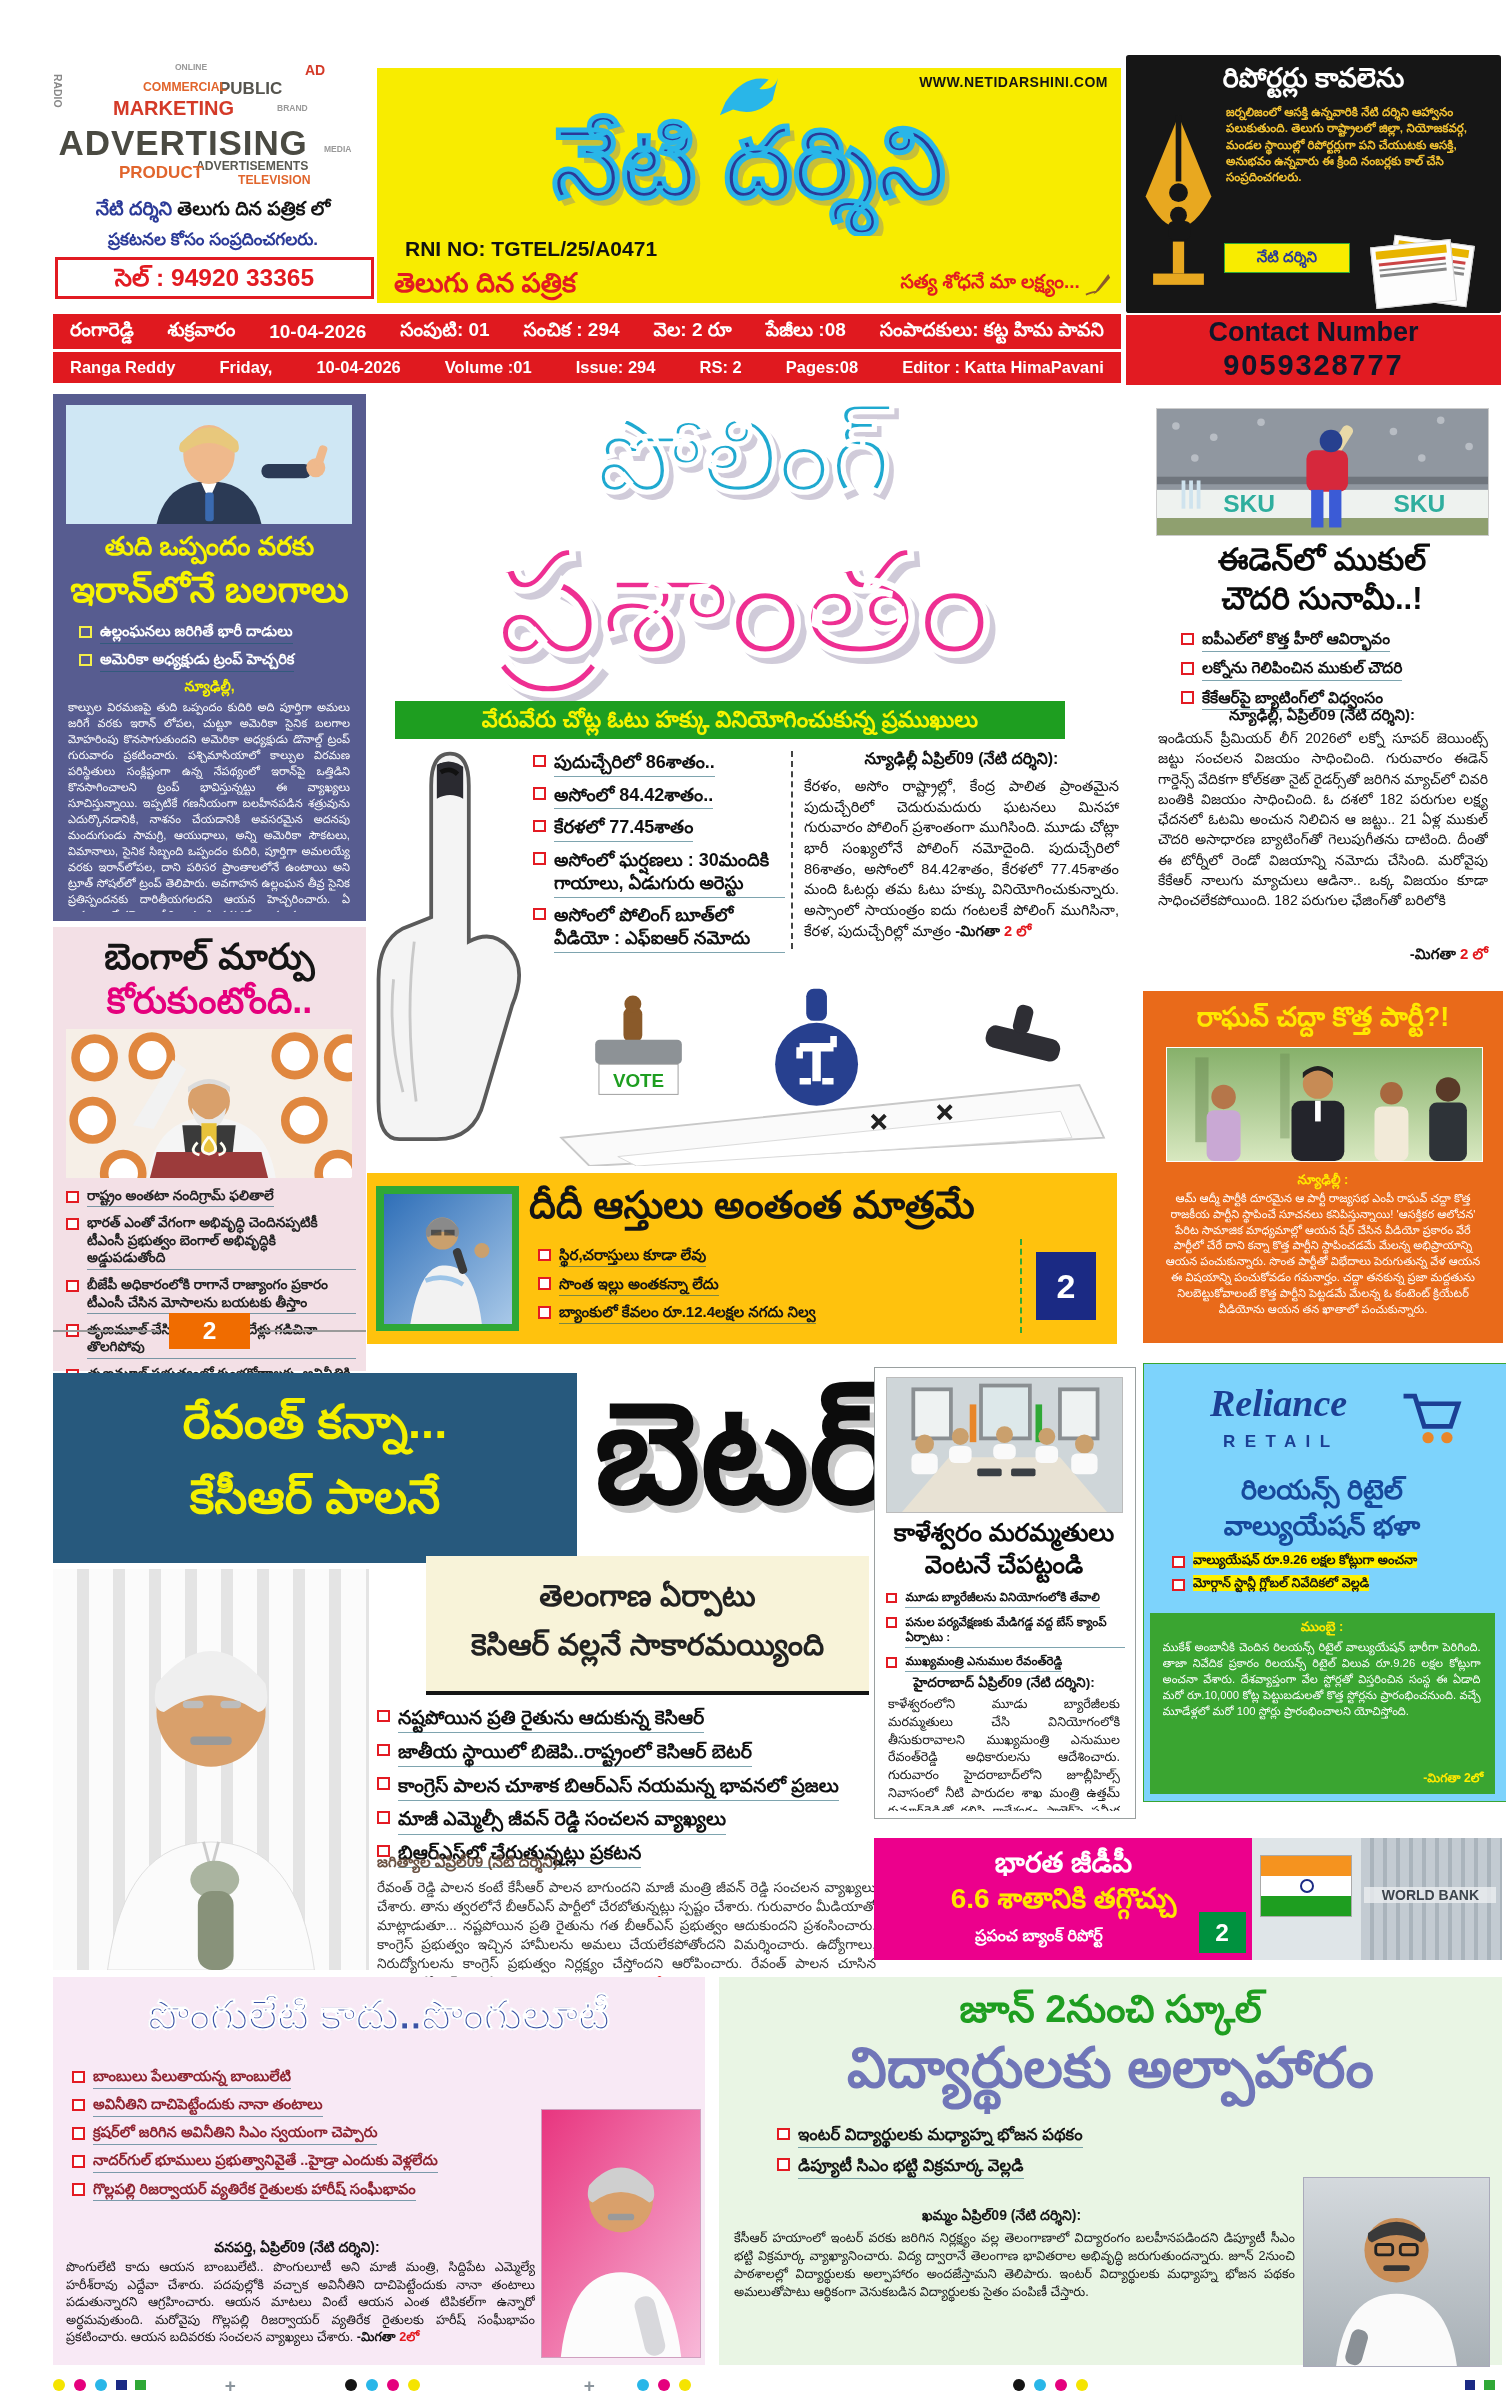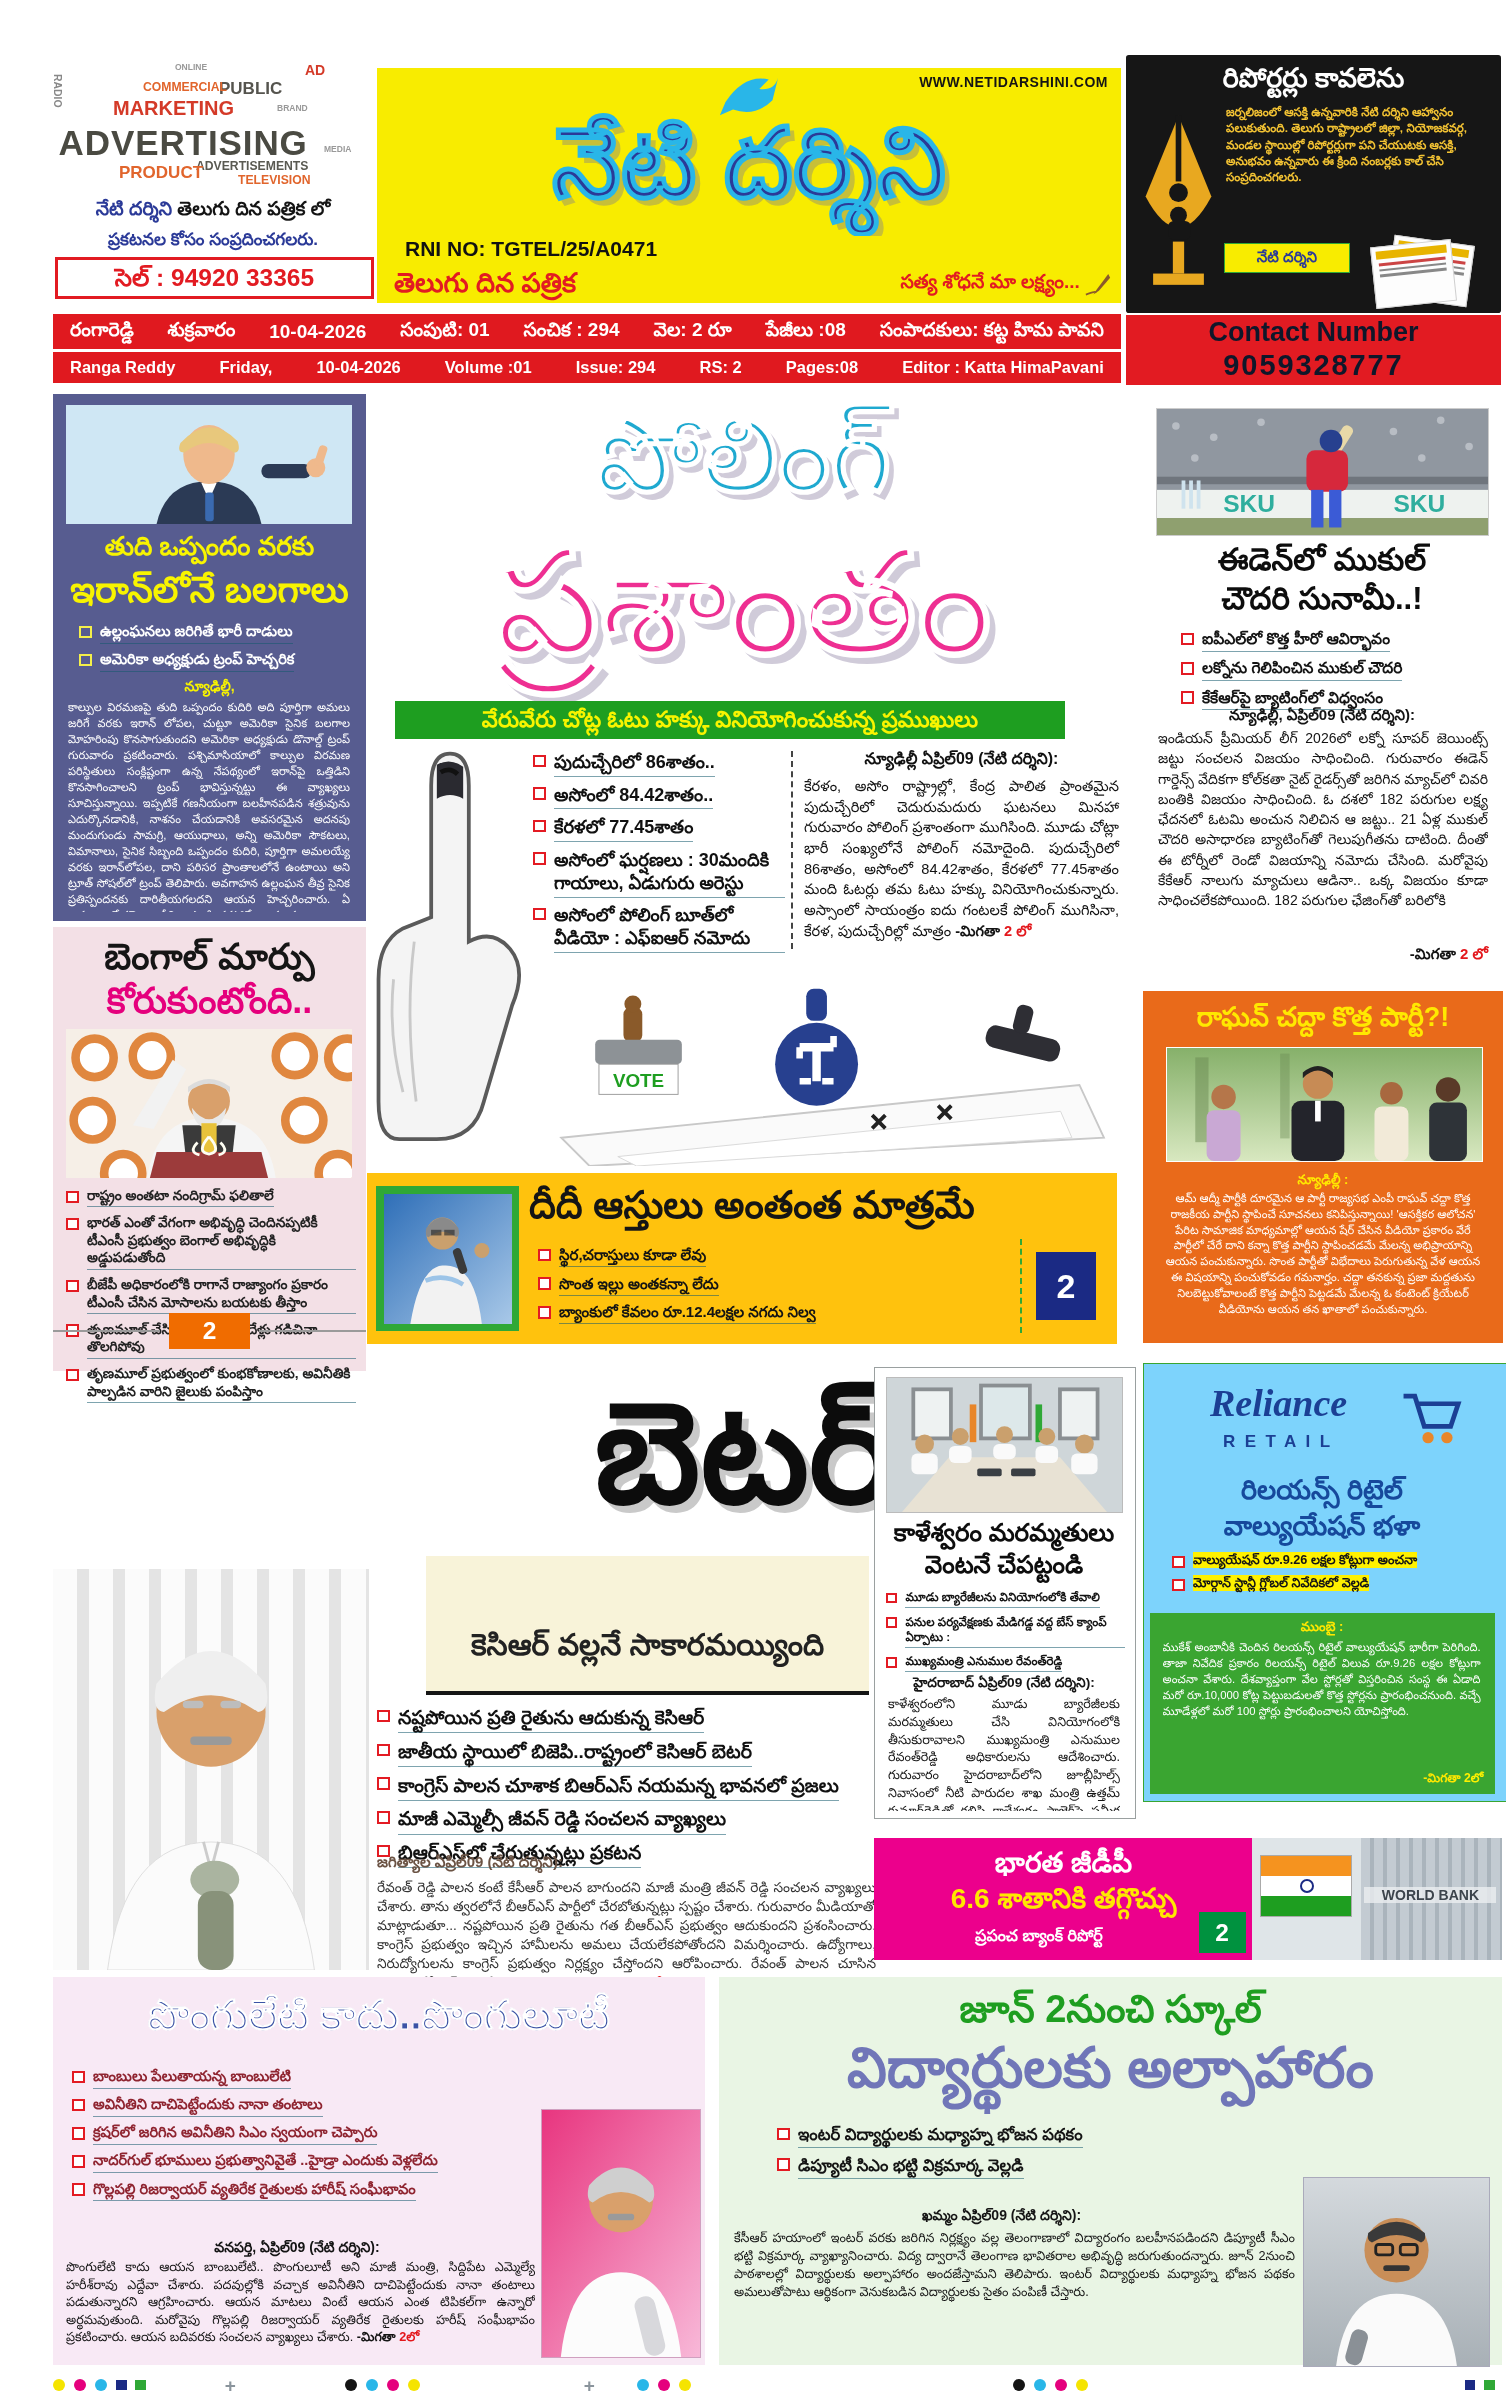--- a/index.html
+++ b/index.html
@@ -587,37 +587,42 @@
         </div>
         <div class="brow">
           <span class="bsq"></span>
           <span class="btx">బ్యాంకులో కేవలం రూ.12.4లక్షల నగదు నిల్వ</span>
         </div>
       </div>
     <div class="abs" id="didi-div"></div>
     <div class="abs" id="didi-badge">2</div>
   </div>
 
+  <div class="abs" id="revanth">
+    <div class="l l1 c nowrap ovh">రేవంత్ కన్నా...</div>
+    <div class="l l2 c nowrap ovh">కేసీఆర్ పాలనే</div>
+  </div>
   <div class="abs c nowrap ovh" id="better-big">బెటర్</div>
 
   <div class="abs" id="jeevan">
     <svg width="100%" height="100%" viewBox="0 0 336 426" preserveAspectRatio="none">
       <circle cx="168" cy="152" r="58" fill="#d9a06b"></circle>
       <path d="M110 122 Q168 52 226 122 Q232 150 218 152 Q168 116 118 152 Q104 150 110 122Z" fill="#efefef"></path>
       <rect x="138" y="140" width="22" height="8" rx="4" fill="#bdbdbd"></rect>
         <rect x="178" y="140" width="22" height="8" rx="4" fill="#bdbdbd"></rect>
       <rect x="146" y="178" width="44" height="9" rx="4" fill="#9a9a9a"></rect>
       <path d="M58 426 Q76 290 168 290 Q260 290 278 426 Z" fill="#fbfbfb" stroke="#ddd"></path>
       <path d="M160 290 L168 320 L176 290" fill="none" stroke="#ccc" stroke-width="3"></path>
       <ellipse cx="172" cy="330" rx="26" ry="20" fill="#aab4a0"></ellipse>
       <rect x="154" y="342" width="38" height="84" rx="15" fill="#88927a"></rect>
     </svg>
   </div>
 
   <div class="abs" id="subhead">
+    <div class="t1 c nowrap ovh">తెలంగాణ ఏర్పాటు</div>
     <div class="t2 c nowrap ovh">కెసిఆర్ వల్లనే సాకారమయ్యింది</div>
   </div>
   <div class="abs u" id="bbullets">
       <div class="brow">
         <span class="bsq"></span>
         <span class="btx">నష్టపోయిన ప్రతి రైతును ఆదుకున్న కెసిఆర్</span>
       </div>
       <div class="brow">
         <span class="bsq"></span>
         <span class="btx">జాతీయ స్థాయిలో బిజెపి..రాష్ట్రంలో కెసిఆర్ బెటర్</span>

